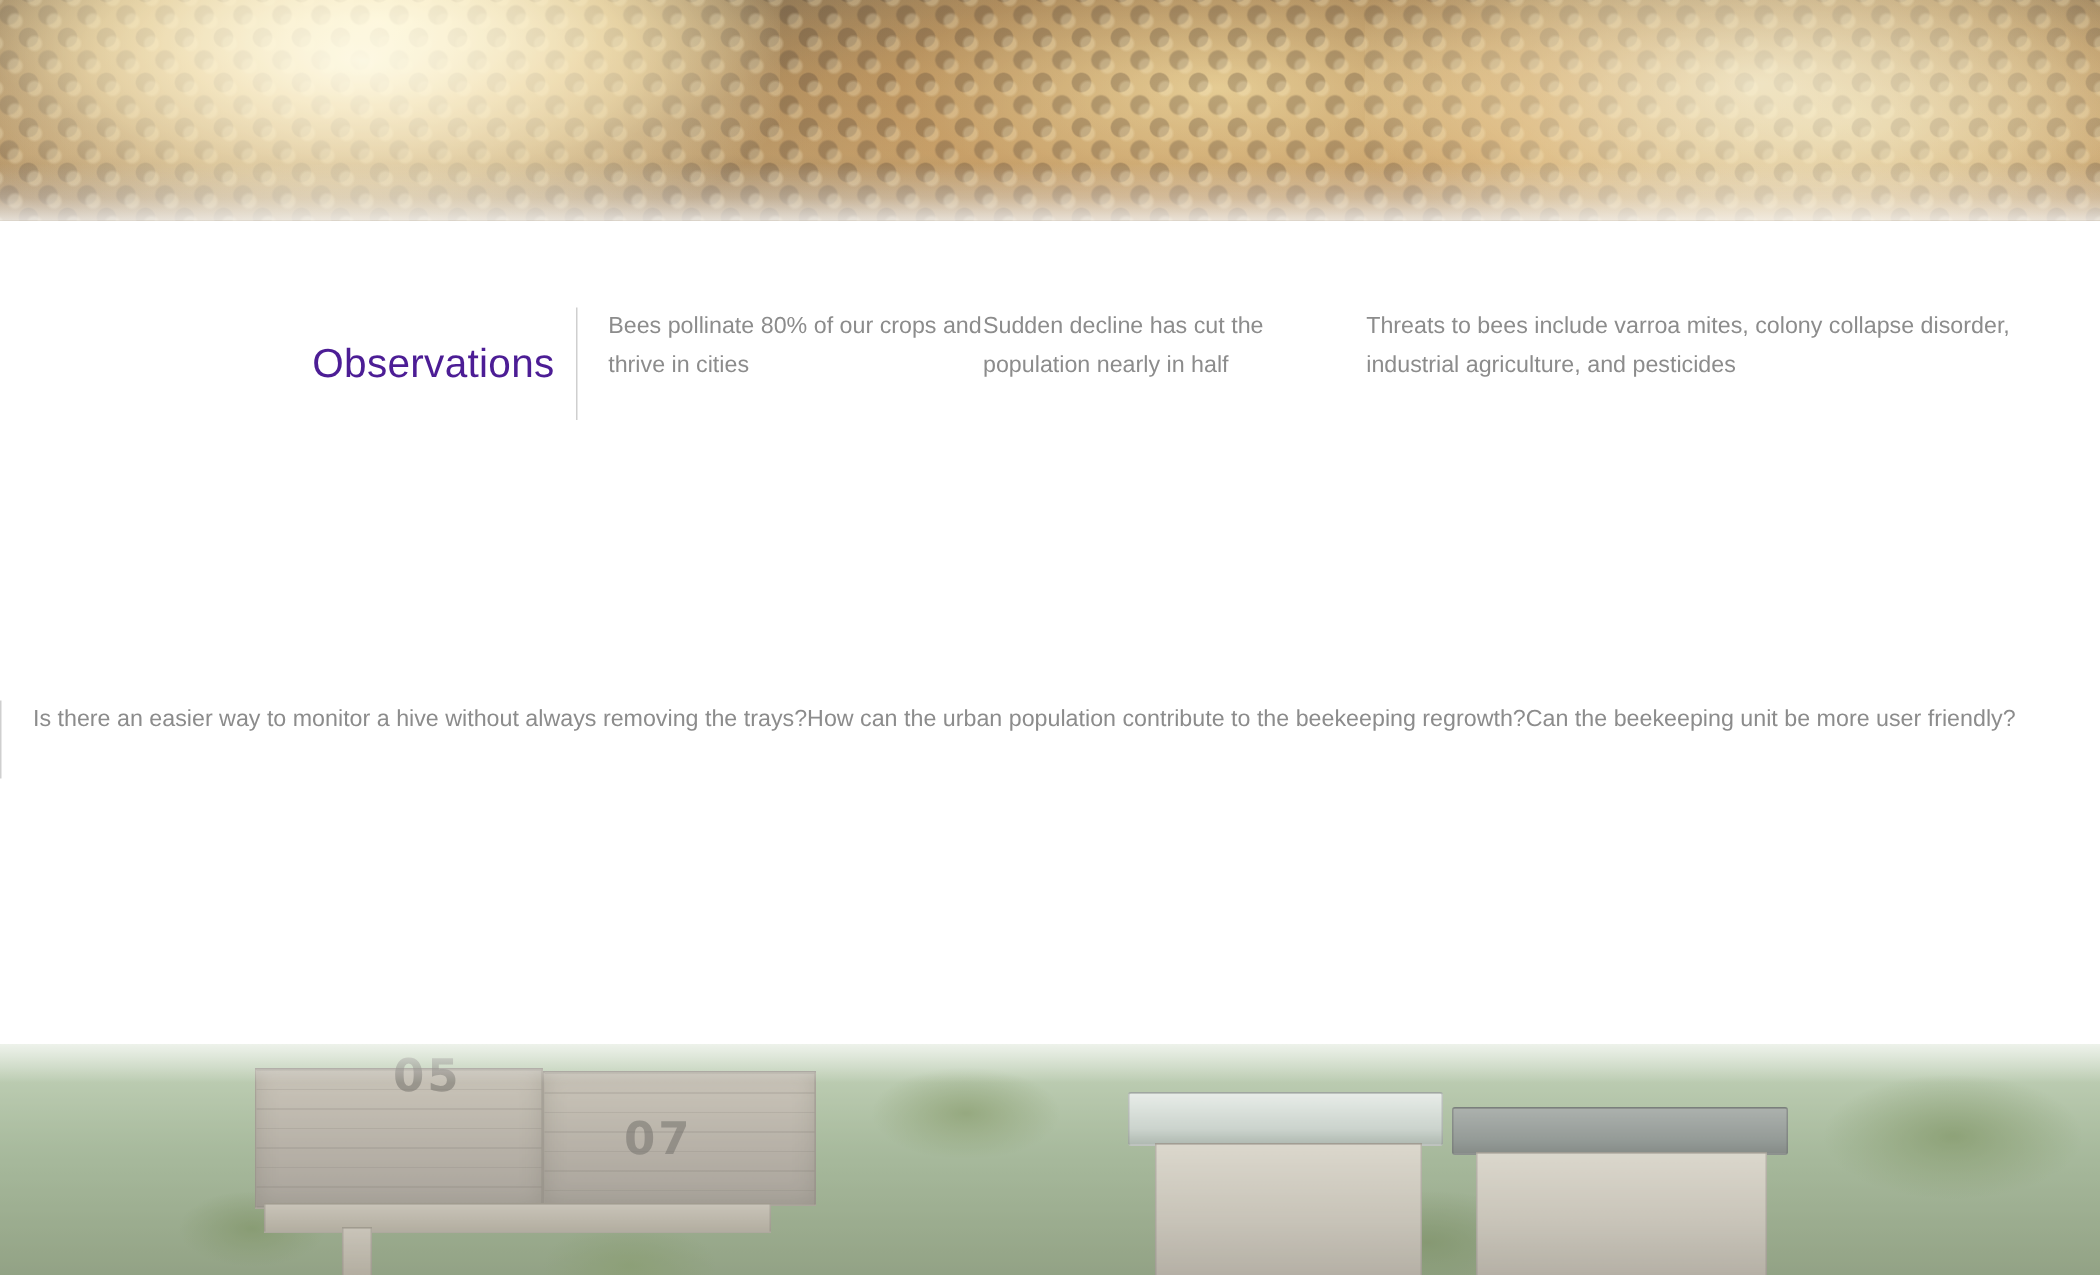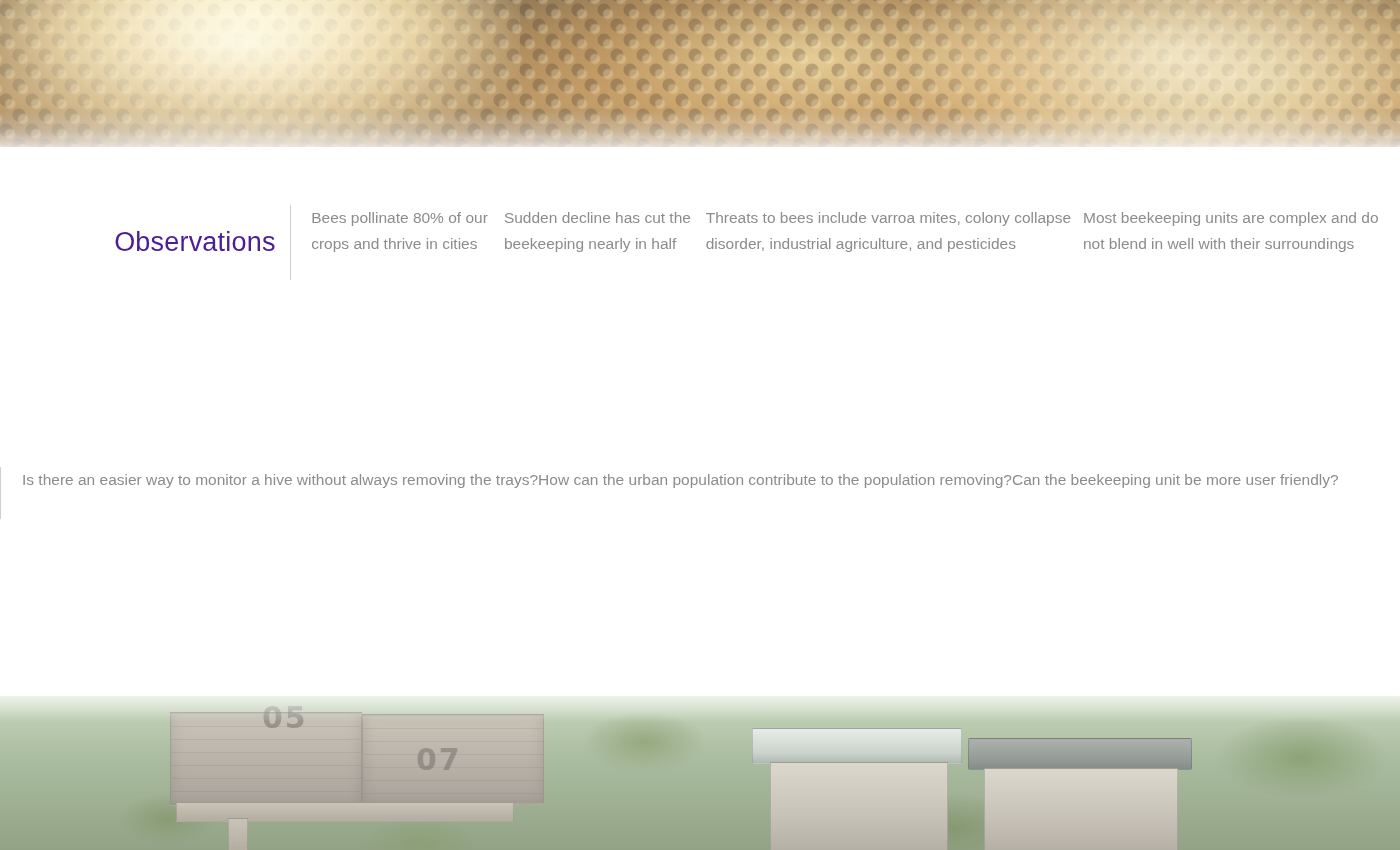--- a/index.html
+++ b/index.html
@@ -237,31 +237,30 @@
 
   <div class="content">
 
     <div class="section section-observations">
       <div class="section-heading">
         <div class="heading-text">Observations</div>
       </div>
       <div class="divider"></div>
       <div class="bullet-list">
         <div class="bullet">Bees pollinate 80% of our crops and thrive in cities</div>
-        <div class="bullet">Sudden decline has cut the beekeeping nearly in half</div>
+        <div class="bullet">Sudden decline has cut the population nearly in half</div>
         <div class="bullet bullet-wide">Threats to bees include varroa mites, colony collapse disorder, industrial agriculture, and pesticides</div>
-        <div class="bullet bullet-wide">Most beekeeping units are complex and do not blend in well with their surroundings</div>
       </div>
     </div>
 
     <div class="section section-conclusions">
       <div class="divider"></div>
       <div class="bullet-list">
         <div class="bullet bullet-wide">Is there an easier way to monitor a hive without always removing the trays?</div>
-        <div class="bullet bullet-wide">How can the urban population contribute to the population removing?</div>
+        <div class="bullet bullet-wide">How can the urban population contribute to the beekeeping regrowth?</div>
         <div class="bullet bullet-wide">Can the beekeeping unit be more user friendly?</div>
       </div>
     </div>
 
   </div>
 
   <div class="banner-bottom">
     <div class="hive-scene"></div>
     <div class="foliage"></div>
 

